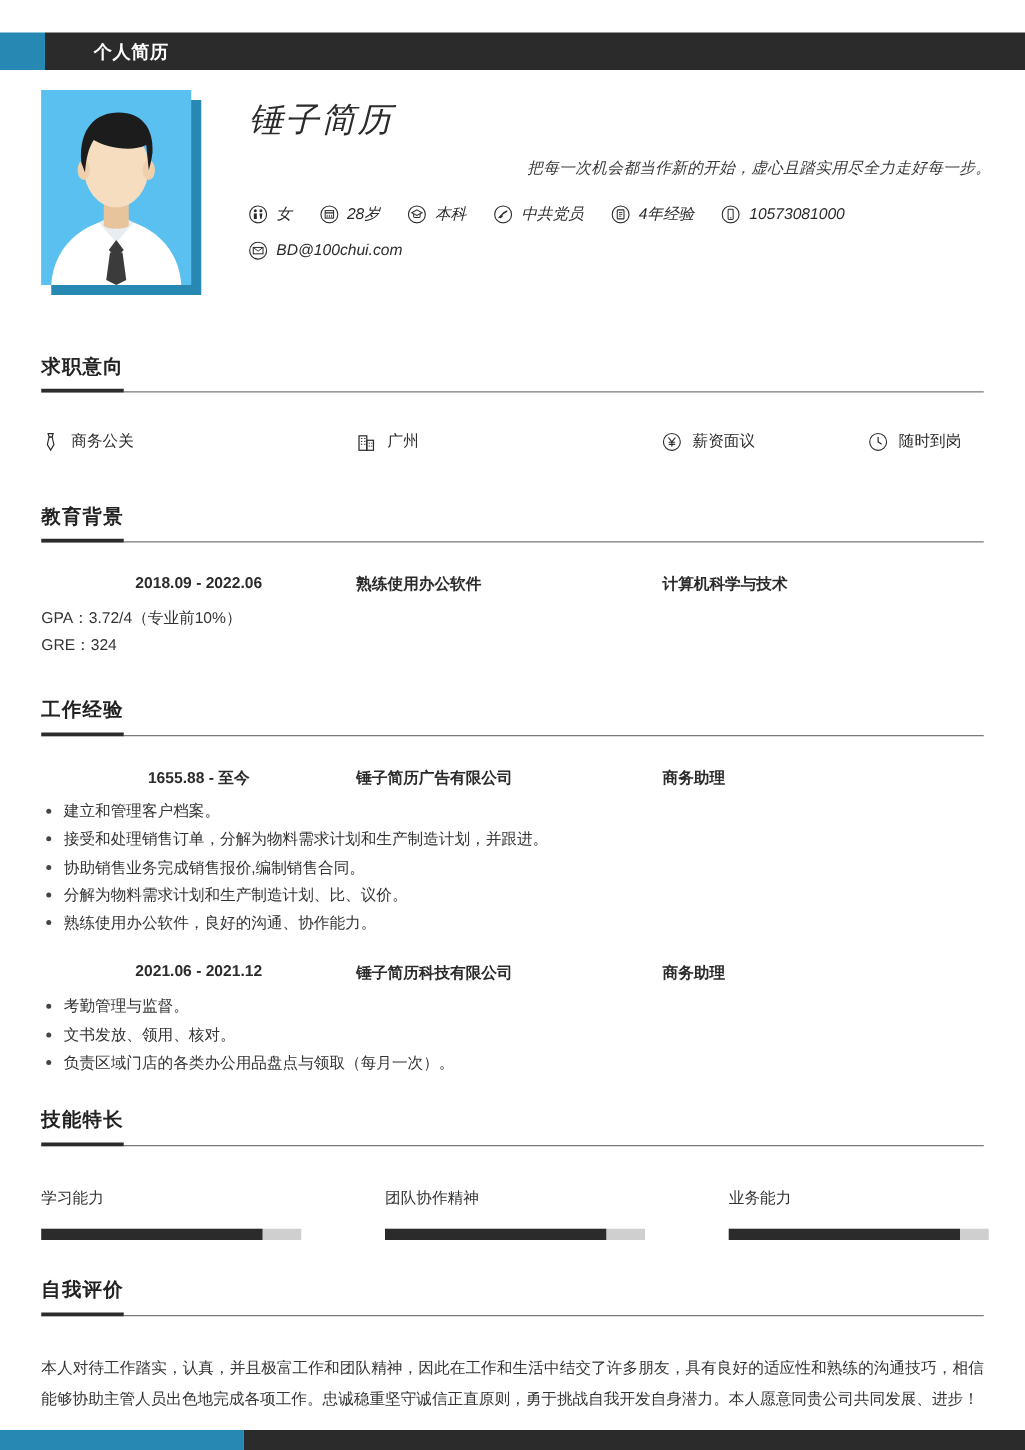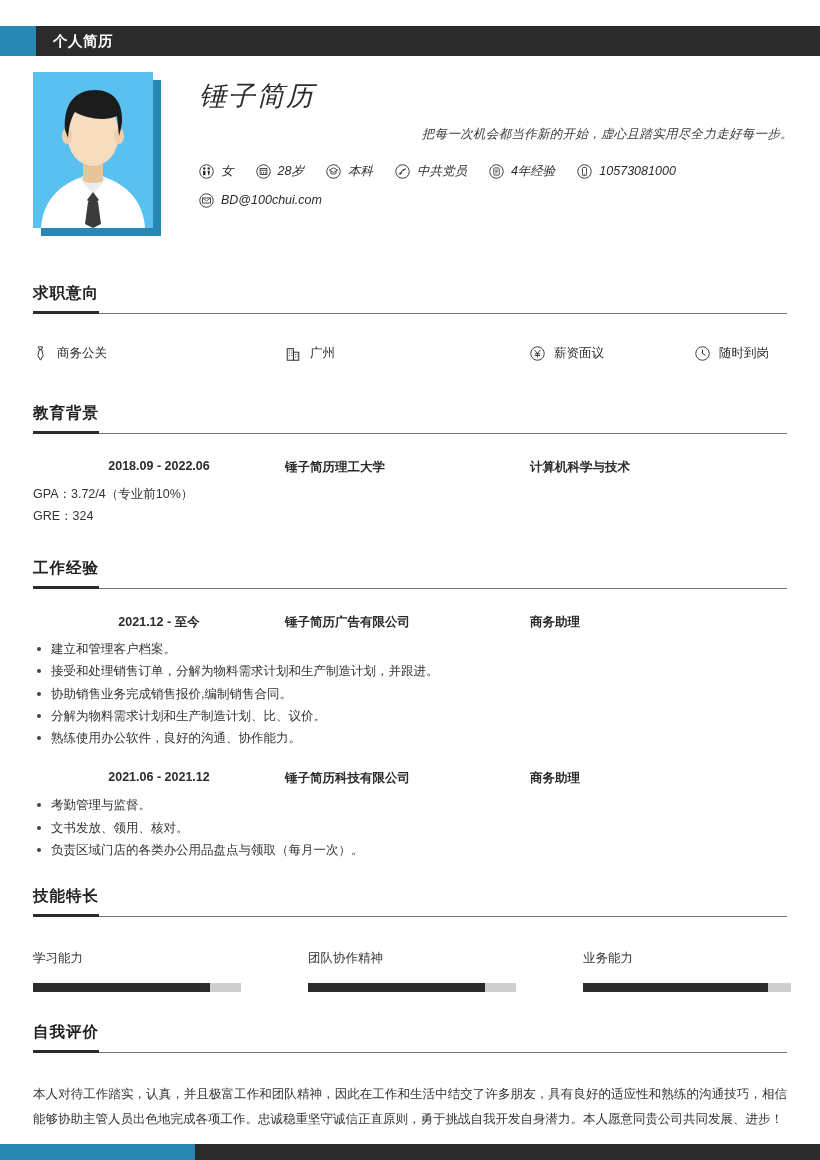--- a/index.html
+++ b/index.html
@@ -28,21 +28,21 @@
   }
   .topbar-accent {
     width: 36px;
     background: #2789b3;
   }
   .topbar-main {
     flex: 1;
     background: #2b2b2b;
     display: flex;
     align-items: center;
-    padding-left: 17px;
+    padding-left: 39px;
   }
   .topbar-title {
     color: #ffffff;
     font-size: 14.5px;
     font-weight: bold;
     letter-spacing: 0.5px;
   }
 
   
   .profile {
@@ -411,37 +411,37 @@
   </div>
 
   <div class="section" style="top:403px;">
     <div class="sec-head">
       <span class="sec-title">教育背景</span>
       <span class="sec-rule"></span>
     </div>
 
     <div class="row3">
       <div class="cell c1">2018.09 - 2022.06</div>
-      <div class="cell c2">锤子简历理工大学</div>
+      <div class="cell c2">熟练使用办公软件</div>
       <div class="cell c3">计算机科学与技术</div>
     </div>
     <div class="sub-lines">
       <div class="sub-line">GPA：3.72/4（专业前10%）</div>
       <div class="sub-line">GRE：324</div>
     </div>
   </div>
 
   <div class="section" style="top:558px;">
     <div class="sec-head">
       <span class="sec-title">工作经验</span>
       <span class="sec-rule"></span>
     </div>
 
     <div class="row3">
-      <div class="cell c1">2021.12 - 至今</div>
+      <div class="cell c1">1655.88 - 至今</div>
       <div class="cell c2">锤子简历广告有限公司</div>
       <div class="cell c3">商务助理</div>
     </div>
     <ul class="bullets">
       <li>建立和管理客户档案。</li>
       <li>接受和处理销售订单，分解为物料需求计划和生产制造计划，并跟进。</li>
       <li>协助销售业务完成销售报价,编制销售合同。</li>
       <li>分解为物料需求计划和生产制造计划、比、议价。</li>
       <li>熟练使用办公软件，良好的沟通、协作能力。</li>
     </ul>

